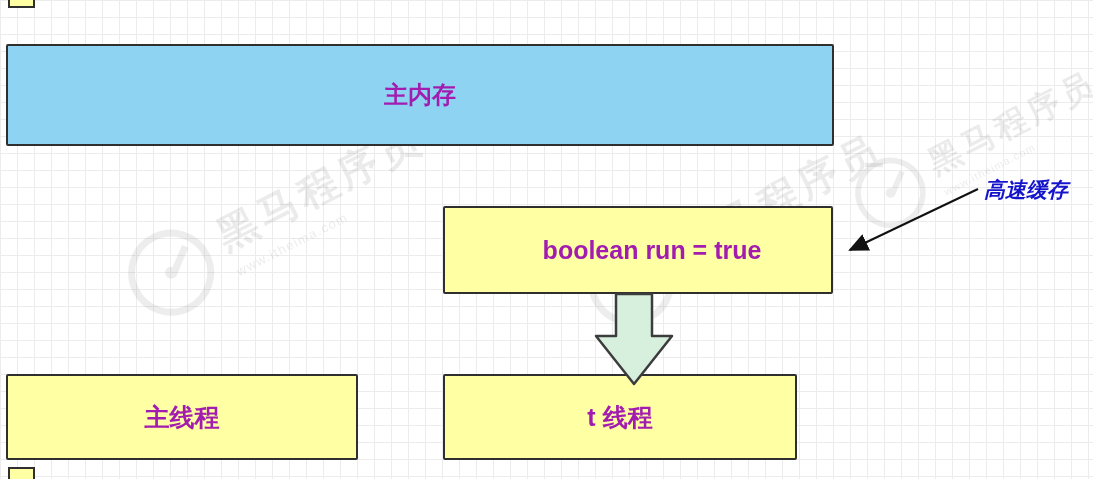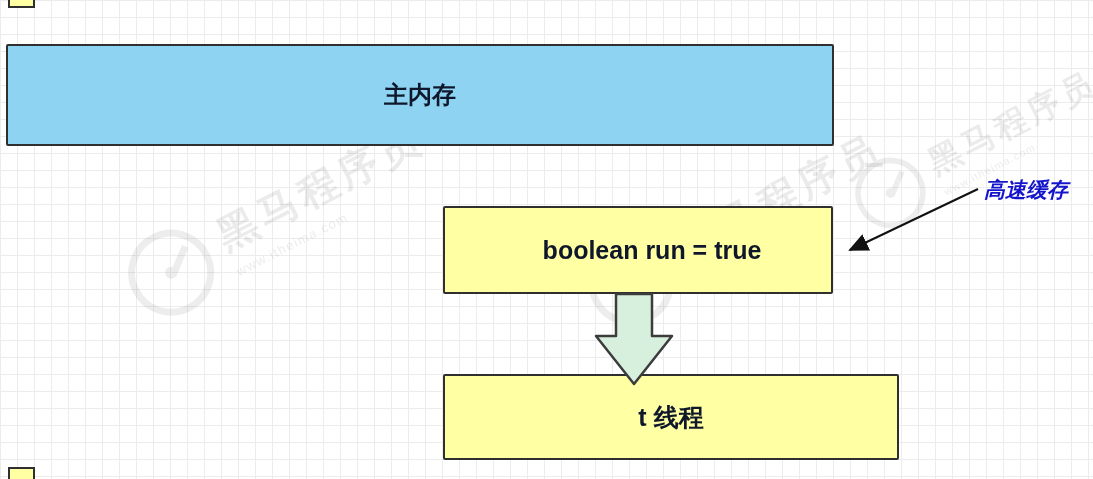--- a/index.html
+++ b/index.html
@@ -20,37 +20,37 @@
 
   .box {
     position: absolute;
     border: 2px solid #2f2f2f;
     border-radius: 2px;
     display: flex;
     flex-direction: column;
     align-items: center;
     justify-content: center;
     font-weight: bold;
-    color: #0f172a;
+    color: #a21caf;
     text-align: left;
     z-index: 2;
   }
 
   .memory {
     left: 6px; top: 44px; width: 828px; height: 102px;
     background: #8ed3f2;
     font-size: 24px;
     line-height: 1.45;
   }
 
   .yellow { background: #ffffa3; font-size: 25px; }
 
   .cache-box    { left: 443px; top: 206px; width: 390px; height: 88px; padding-left: 28px; }
   .main-thread  { left: 6px;   top: 374px; width: 352px; height: 86px; }
-  .t-thread     { left: 443px; top: 374px; width: 456px; height: 86px; }
+  .t-thread     { left: 443px; top: 374px; width: 354px; height: 86px; }
 
   .partial-box {
     position: absolute;
     width: 27px;
     background: #ffffa3;
     border: 2px solid #2f2f2f;
     z-index: 2;
   }
   .partial-top    { left: 8px; top: -10px; height: 18px; }
   .partial-bottom { left: 8px; top: 467px; height: 22px; }
@@ -151,20 +151,23 @@
   <div class="partial-box partial-bottom"></div>
 
   <div class="box memory">
     <div>主内存</div>
   </div>
 
   <div class="box yellow cache-box">
     <div>boolean run = true</div>
   </div>
 
+  <div class="box yellow main-thread">
+    <div>主线程</div>
+  </div>
   <div class="box yellow t-thread">
     <div>t 线程</div>
   </div>
 
   <div class="cache-annotation">高速缓存</div>
 
   <svg class="overlay" viewBox="0 0 1093 479" xmlns="http://www.w3.org/2000/svg">
     <defs>
       <marker id="ah" markerWidth="11" markerHeight="9" refX="9" refY="4.5" orient="auto">
         <path d="M0,0 L10,4.5 L0,9 z" fill="#111111"></path>

